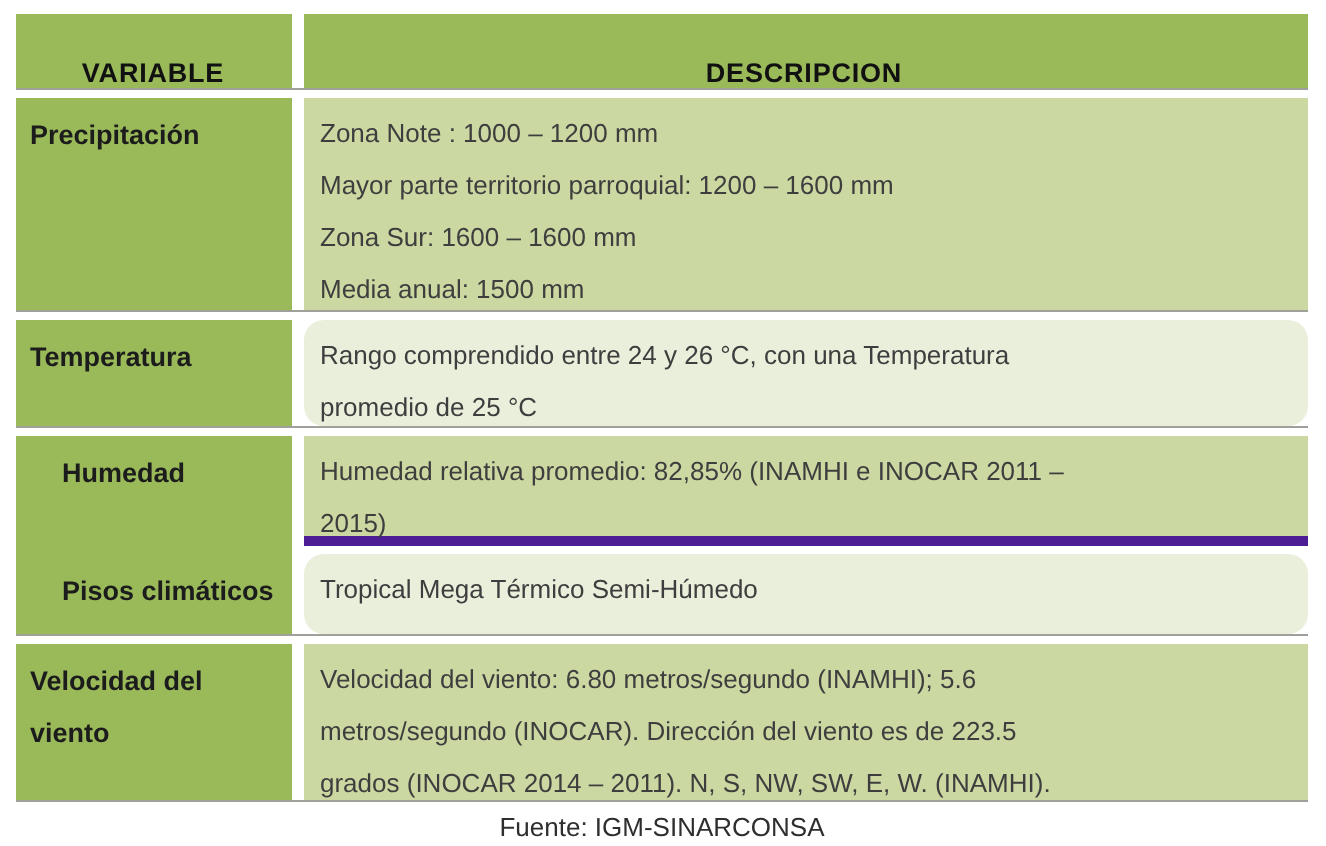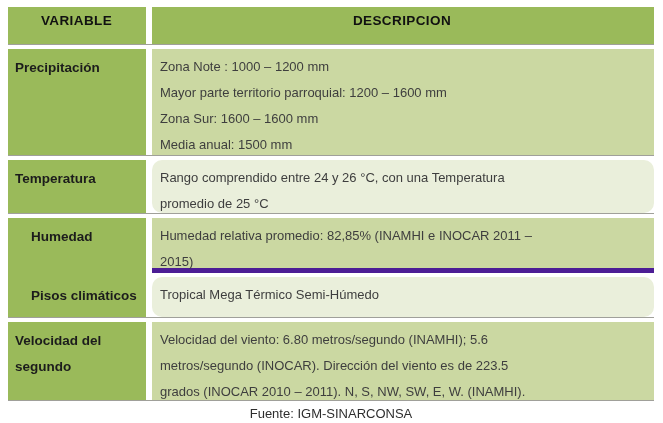--- a/index.html
+++ b/index.html
@@ -39,21 +39,21 @@
   .bg-medium { background: #cbd8a2; }
   .bg-light  { background: #eaefdb; border-radius: 10px; }
 
   .header-cell {
     background: #9aba5a;
     color: #111111;
     font-weight: bold;
     font-size: 13.5px;
     letter-spacing: 0.4px;
     text-align: center;
-    padding-top: 6px;
+    padding-top: 22px;
   }
   .h-header { height: 37px; }
   .h-r1 { height: 106px; }
   .h-r2 { height: 53px; }
   .h-merged { height: 99px; padding-left: 23px; }
   .h-sub1 { height: 54px; }
   .h-sub2 { height: 40px; }
   .h-r5 { height: 78px; }
 
   .right-stack { flex: 1 1 auto; display: flex; flex-direction: column; }
@@ -113,24 +113,24 @@
         <p>2015)</p>
       </div>
       <div class="desc-cell bg-light h-sub2">
         <p>Tropical Mega Térmico Semi-Húmedo</p>
       </div>
     </div>
   </div>
 
   <div class="row">
     <div class="cell label-cell h-r5">
-      <p>Velocidad del segundo</p>
+      <p>Velocidad del viento</p>
     </div>
     <div class="cell desc-cell bg-medium h-r5">
       <p>Velocidad del viento: 6.80 metros/segundo (INAMHI); 5.6</p>
       <p>metros/segundo (INOCAR). Dirección del viento es de 223.5</p>
-      <p>grados (INOCAR 2010 – 2011). N, S, NW, SW, E, W. (INAMHI).</p>
+      <p>grados (INOCAR 2014 – 2011). N, S, NW, SW, E, W. (INAMHI).</p>
     </div>
   </div>
 
   <div class="caption">Fuente: IGM-SINARCONSA</div>
 
 </div>
 
 </body></html>

